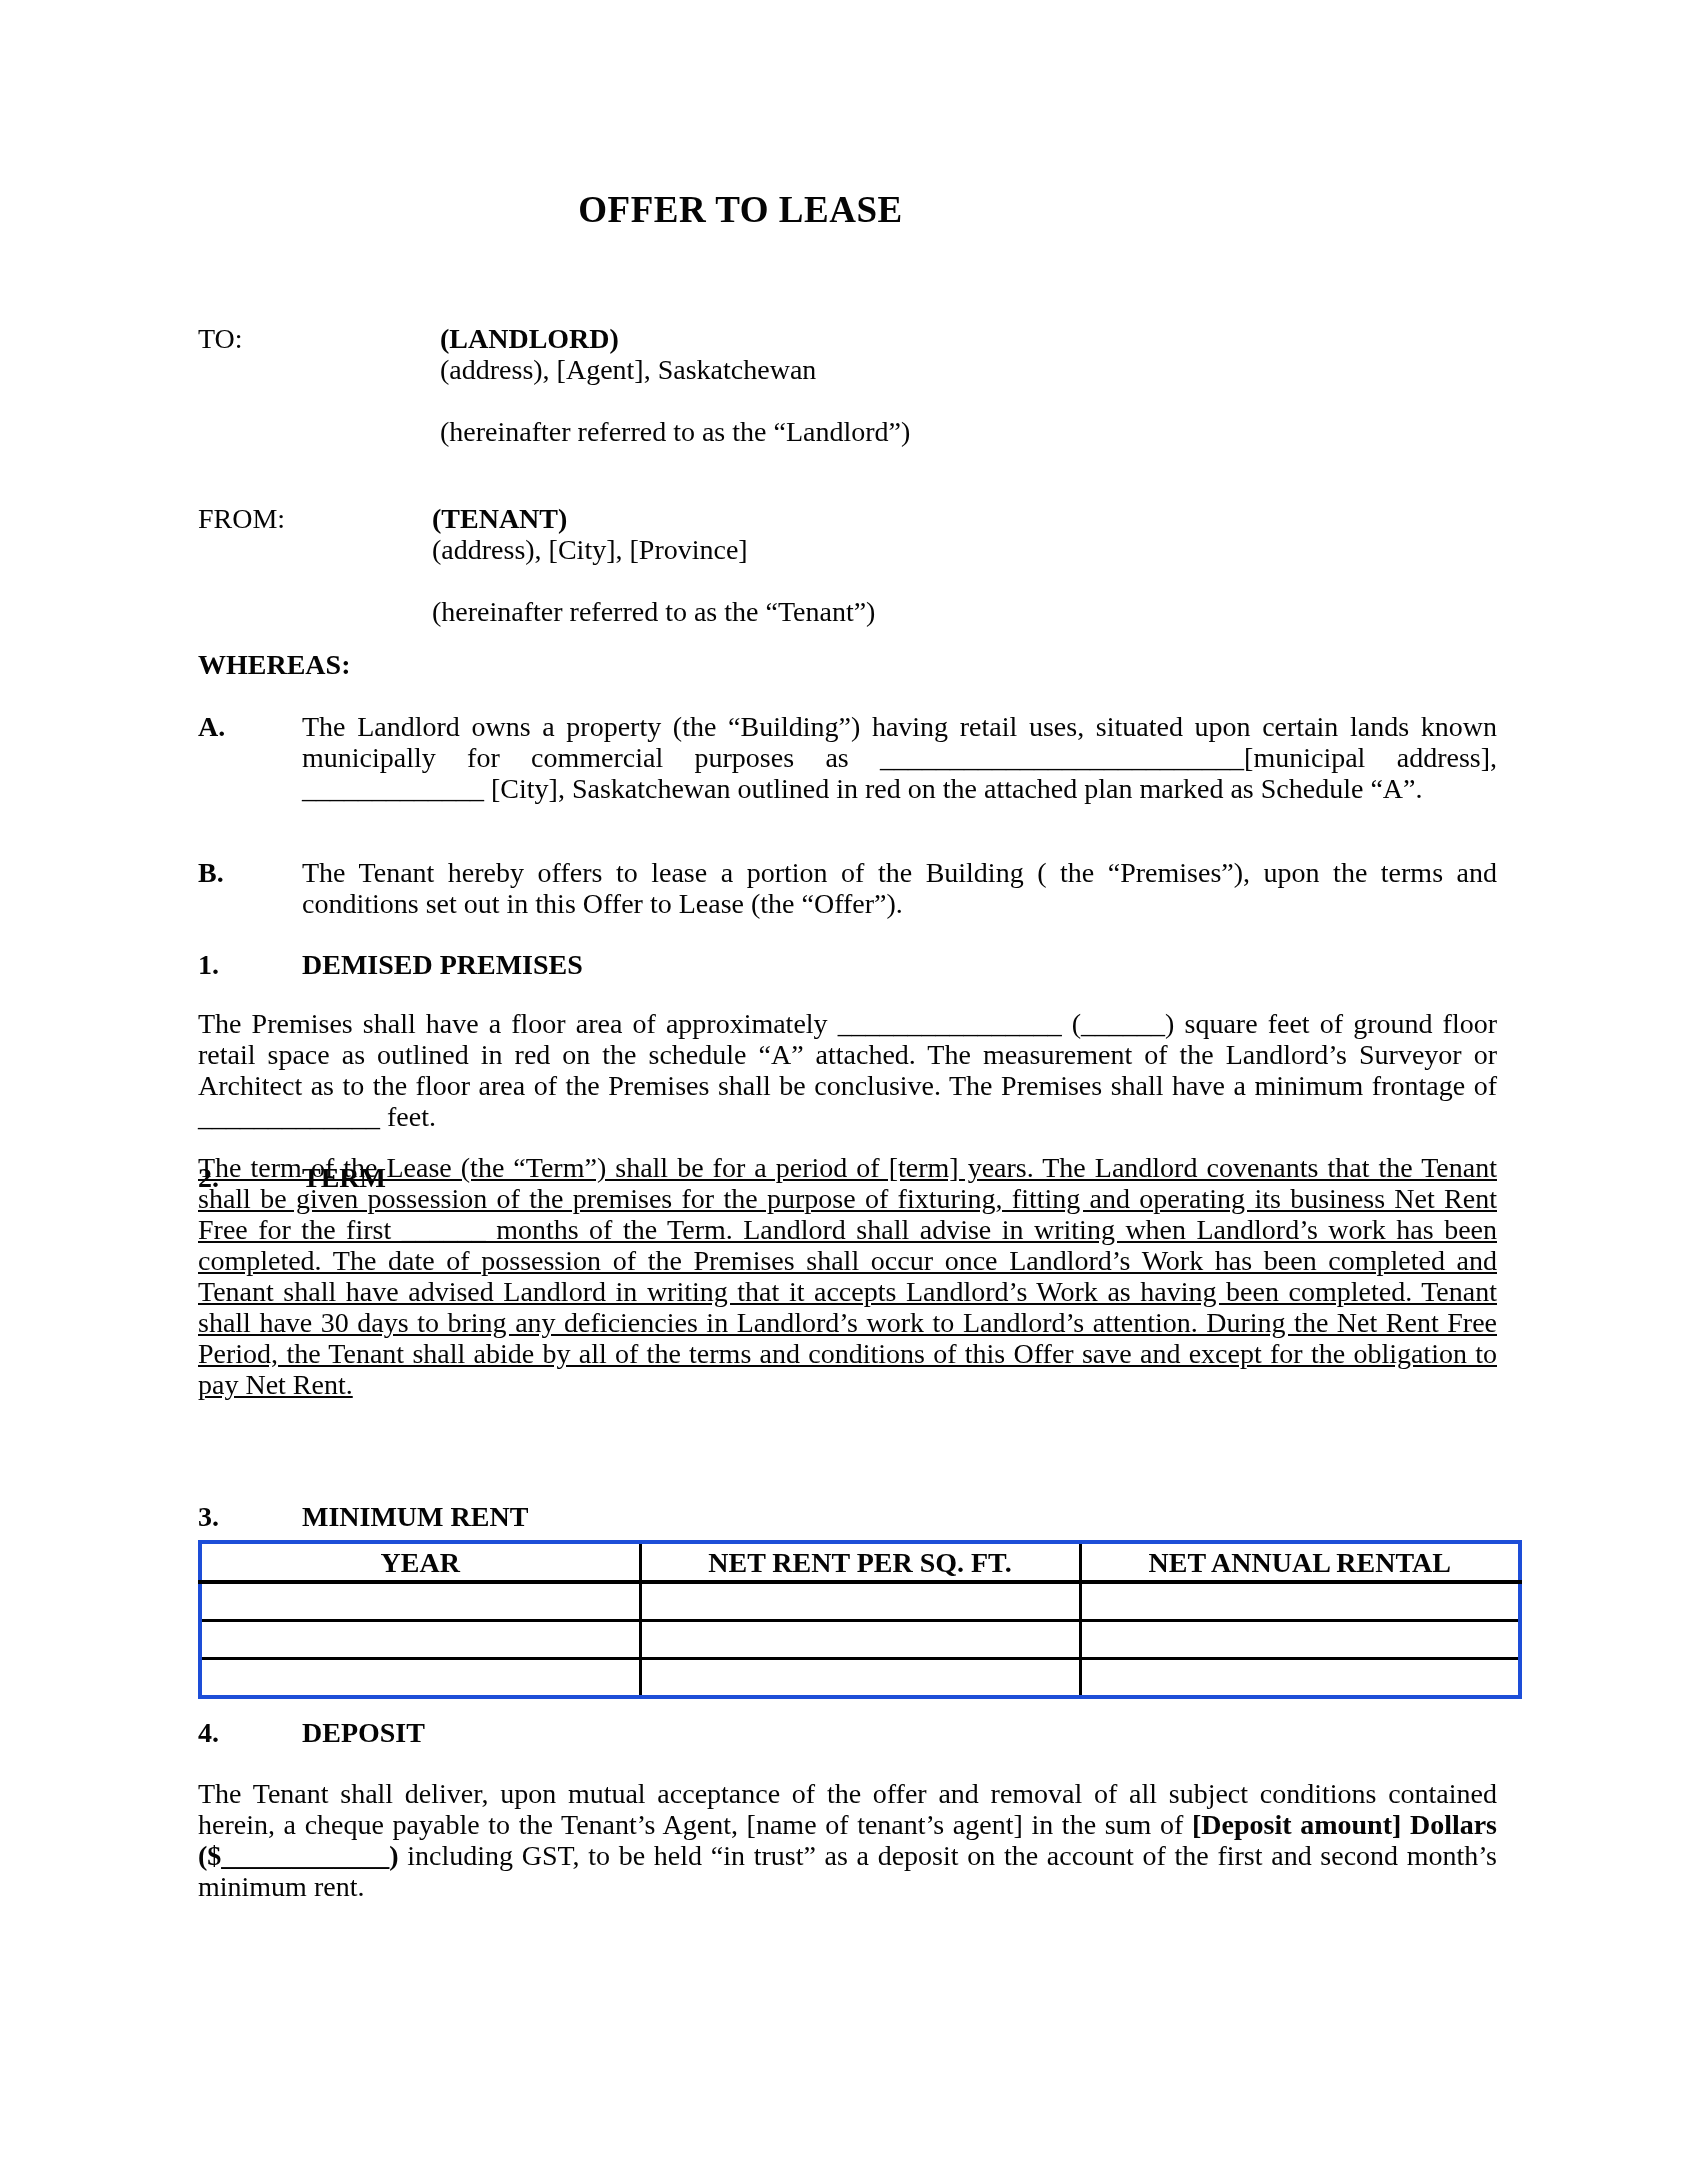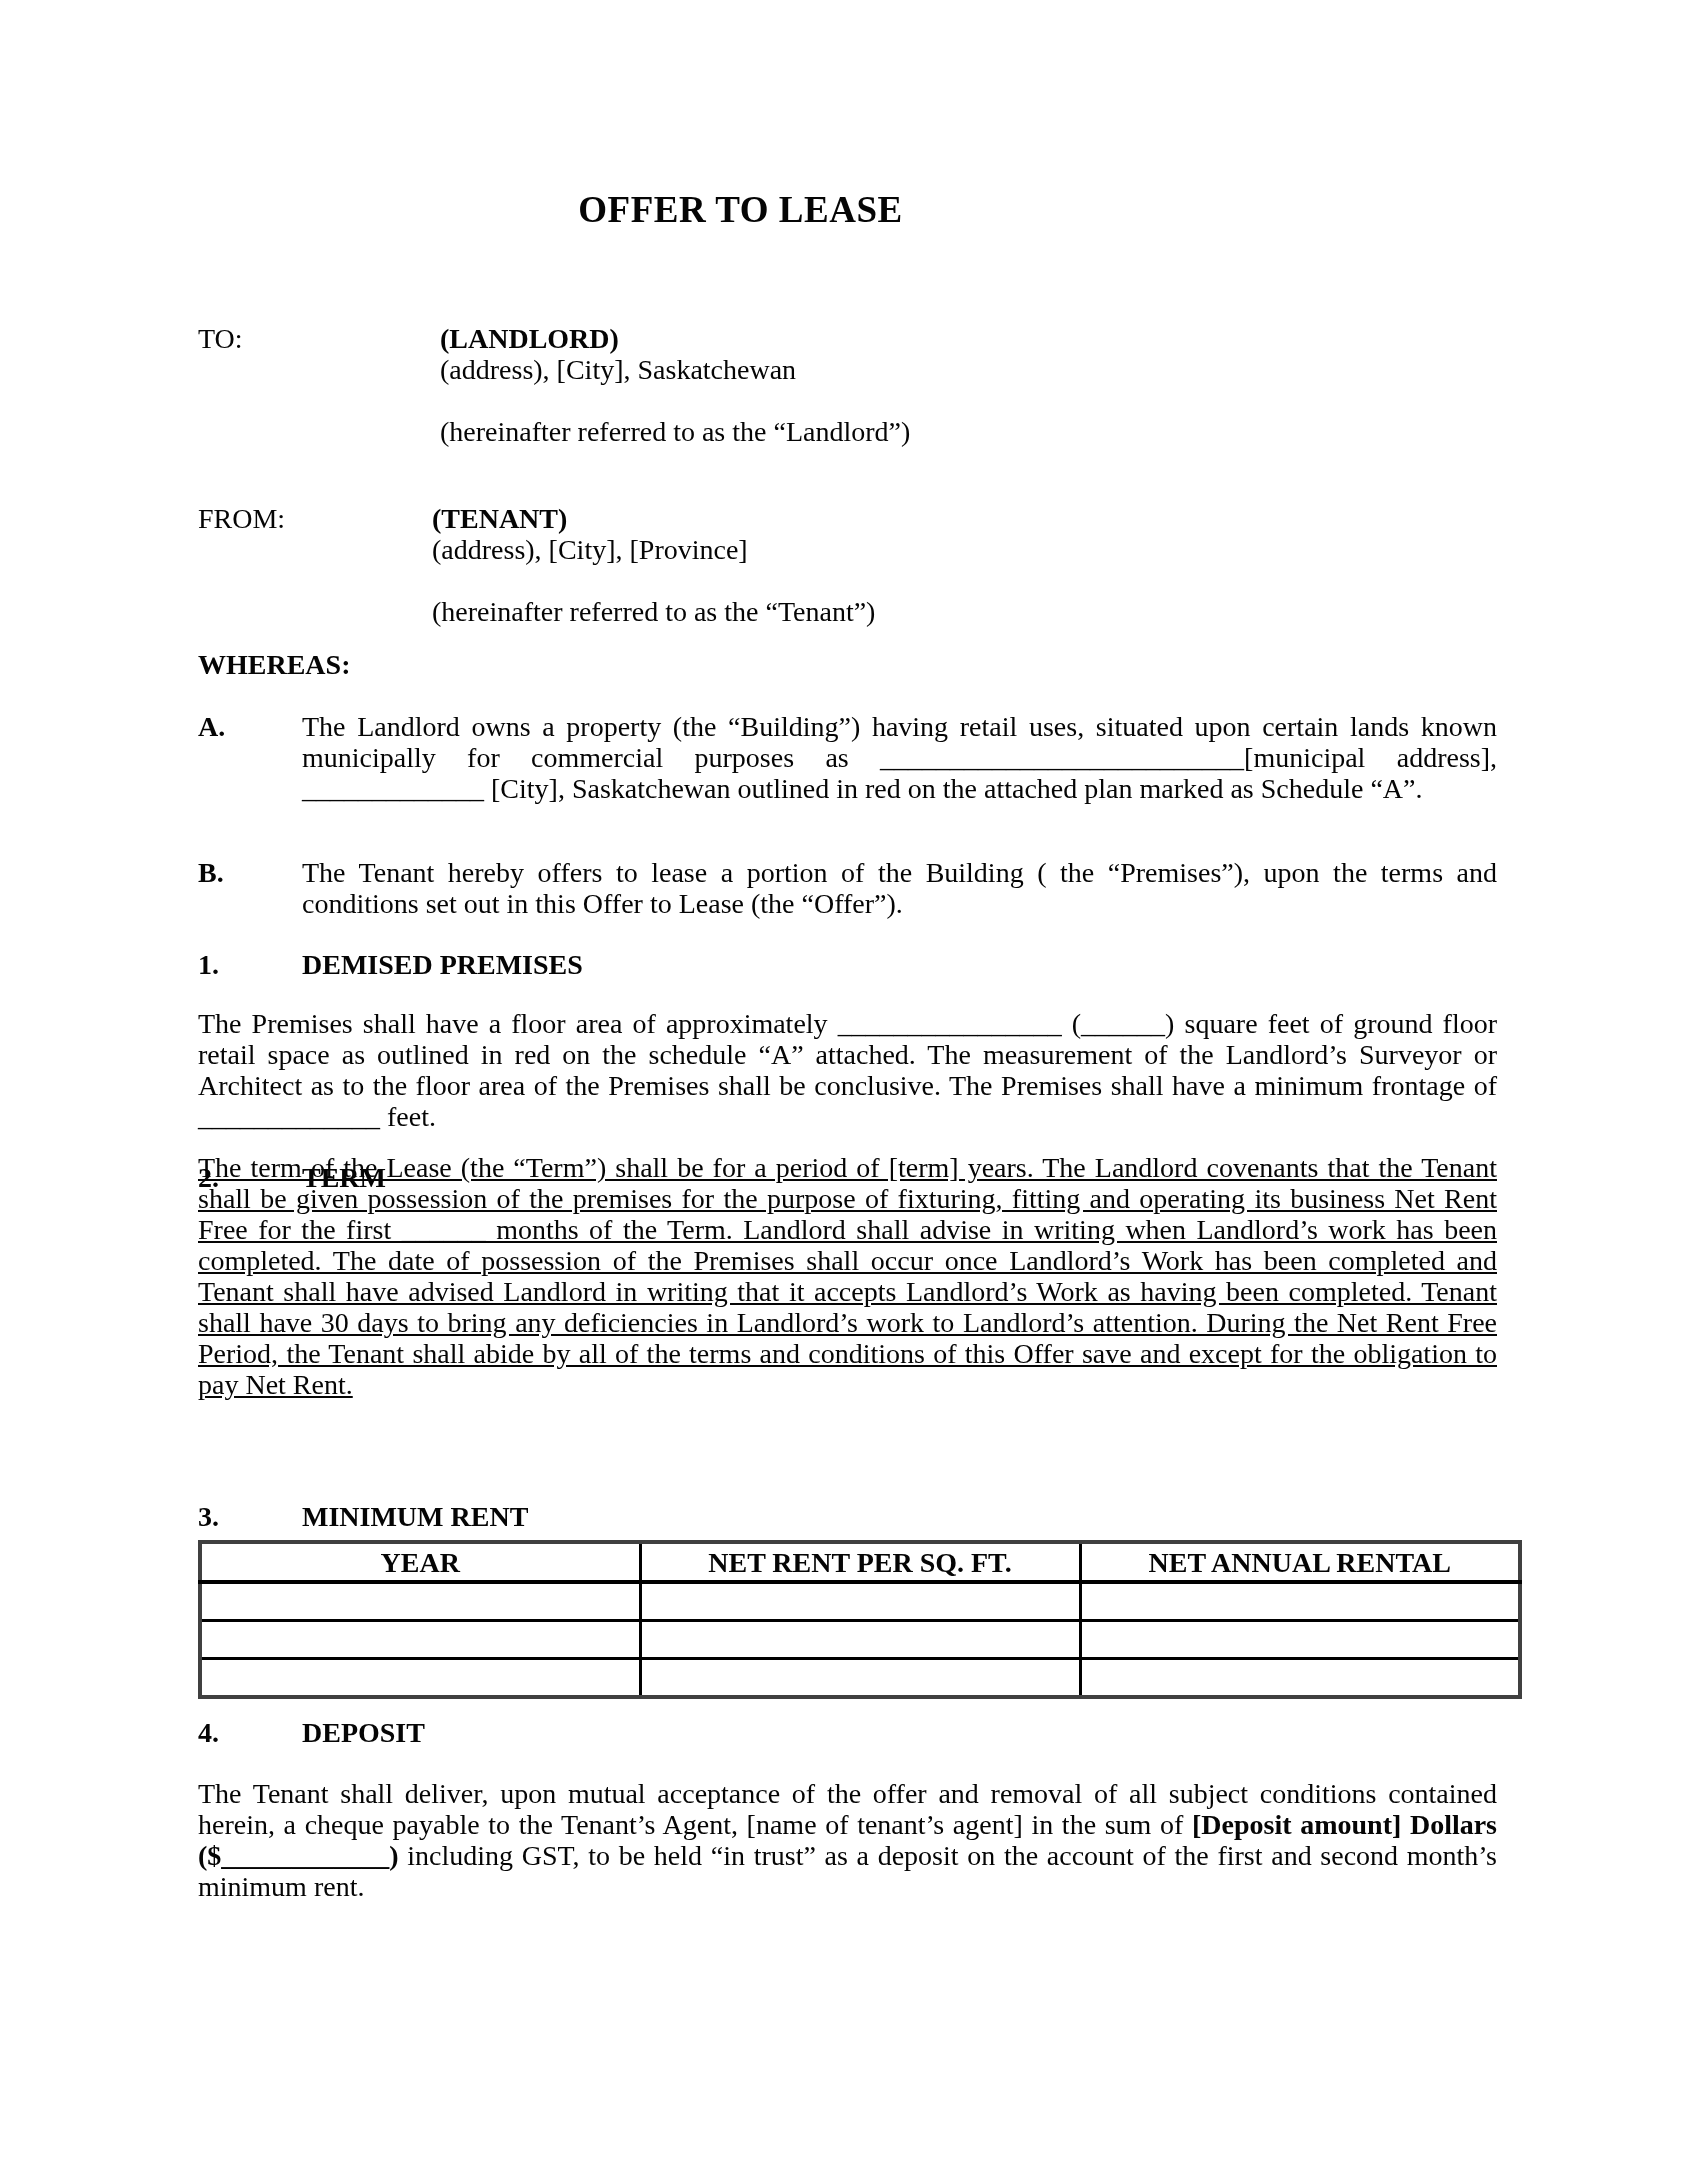--- a/index.html
+++ b/index.html
@@ -39,21 +39,21 @@
   .sec2-h { top:1162px; }
   .sec2-p { top:1152px;text-decoration:underline; }
   .sec3-h { top:1501px; }
   .sec4-h { top:1717px; }
   .sec4-p { top:1778px; }
   p.j { margin:0; text-align:justify; }
   .rent-table {
     position:absolute; top:1540px; left:198px;
     width:1324px;
     border-collapse:collapse;
-    border:4px solid #404040;
+    border:4px solid #1d4ed8;
     table-layout:fixed;
   }
   .rent-table th {
     border:3px solid #000; border-bottom:4px solid #000;
     height:36px; padding:0;
     font-size:28px; font-weight:bold; text-align:center;
   }
   .rent-table td {
     border:3px solid #000;
     height:35px; padding:0 8px;
@@ -63,21 +63,21 @@
 <body>
 
 <div class="page">
 
   <h1 class="doc-title">OFFER TO LEASE</h1>
 
   <div class="abs party to-block">
     <span class="party-label">TO:</span>
     <div class="party-details">
       <div class="bold">(LANDLORD)</div>
-      <div>(address), [City], Saskatchewan</div>
+      <div>(address), [Agent], Saskatchewan</div>
       <div class="spacer-line"></div>
       <div>(hereinafter referred to as the “Landlord”)</div>
     </div>
   </div>
 
   <div class="abs party from-block">
     <span class="party-label">FROM:</span>
     <div class="party-details">
       <div class="bold">(TENANT)</div>
       <div>(address), [City], [Province]</div>

